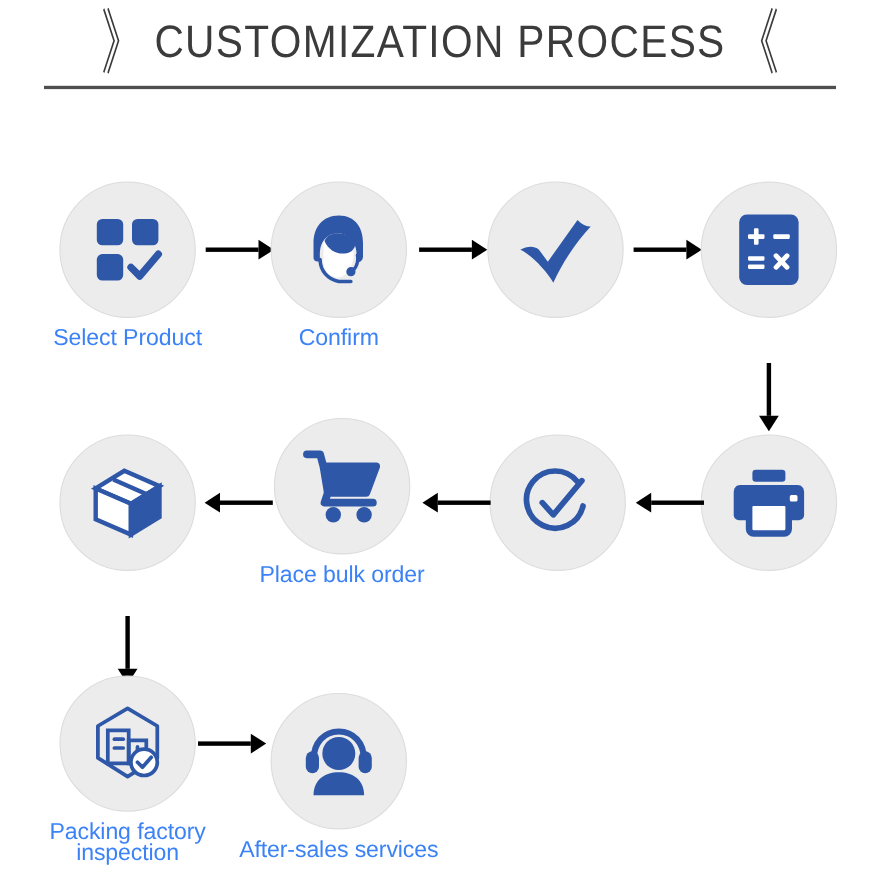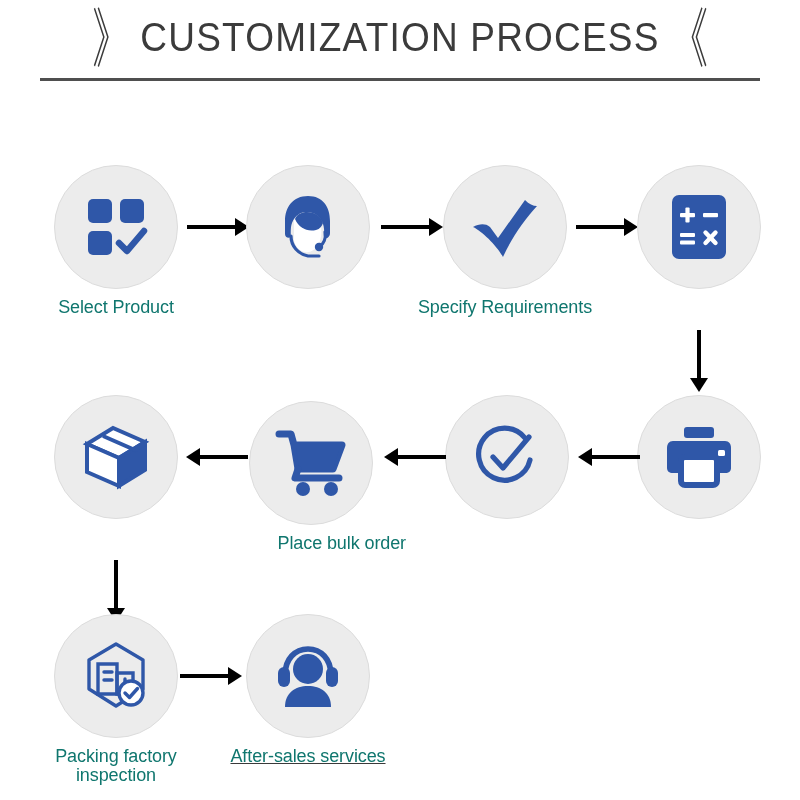--- a/index.html
+++ b/index.html
@@ -75,23 +75,23 @@
     background: #ececec;
     border: 1px solid #dcdcdc;
     margin: 0 auto;
     display: flex;
     align-items: center;
     justify-content: center;
     box-sizing: border-box;
   }
   .node-label {
     margin-top: 9px;
-    font-size: 18px;
+    font-size: 21px;
     line-height: 19px;
-    color: #0f766e;
+    color: #3b82f6;
     font-family: "Liberation Sans", sans-serif;
     white-space: pre-line;
     letter-spacing: -0.1px;
   }
   .node-label.wide { width: 190px; margin-left: -20px; }
 
   
   .arrow-h {
     position: absolute;
     height: 18px;
@@ -172,36 +172,36 @@
       <svg width="74" height="74" viewBox="0 0 74 74">
         <path d="M37 6 C22 6 14 17 14 31 L14 44 C14 47 17 49 20 47 C20 47 19 38 21 33 C24 25 30 22 36 22 C44 22 50 27 52 34 C54 40 53 48 53 48 C56 49 59 47 59 43 L59 31 C59 17 52 6 37 6 Z" fill="#2f57a8"></path>
         <path d="M23 30 C26 25 31 22 37 23 C44 24 49 30 50 37 C51 43 50 50 47 55 C44 60 39 63 34 62 C28 61 24 56 23 50 Z" fill="#ffffff"></path>
         <path d="M24 29 C28 38 36 42 45 40 C49 39 51 36 52 33 C50 26 44 22 36 22 C31 22 26 24 24 29 Z" fill="#2f57a8"></path>
         <path d="M20 46 C20 56 27 64 37 66 L48 66" fill="none" stroke="#2f57a8" stroke-width="3.2" stroke-linecap="round"></path>
         <circle cx="48" cy="57" r="4.2" fill="#2f57a8"></circle>
         <path d="M48 57 C53 54 55 48 54 42" fill="none" stroke="#2f57a8" stroke-width="3.2" stroke-linecap="round"></path>
       </svg>
     </span>
   </div>
+  <div class="node-label">Confirm</div>
 </div>
 
 <div class="arrow-h" style="left:381px; top:218px; width:62px;">
   <div class="shaft"></div>
   <div class="head-r"></div>
 </div>
 
 <div class="node" style="left:430px; top:165px;">
   <div class="circle">
     <span>
       <svg width="76" height="76" viewBox="0 0 76 76">
         <path d="M6 38 C12 35 18 34 23 38 L31 49 L58 11 C62 15 66 17 70 17 C58 30 45 48 36 68 C30 57 15 42 6 38 Z" fill="#2f57a8"></path>
       </svg>
     </span>
   </div>
-  <div class="node-label wide">Specify Requirements</div>
 </div>
 
 <div class="arrow-h" style="left:576px; top:218px; width:62px;">
   <div class="shaft"></div>
   <div class="head-r"></div>
 </div>
 
 <div class="node" style="left:624px; top:165px;">
   <div class="circle">
     <span>
@@ -255,21 +255,21 @@
       </svg>
     </span>
   </div>
 </div>
 
 <div class="arrow-h" style="left:384px; top:448px; width:62px;">
   <div class="head-l"></div>
   <div class="shaft"></div>
 </div>
 
-<div class="node" style="left:236px; top:401px;text-align:right;">
+<div class="node" style="left:236px; top:380px;">
   <div class="circle">
     <span>
       <svg width="74" height="70" viewBox="0 0 74 70">
         <path d="M5 6 H17 L20 17 H68 L59 41 H24 L20 17" fill="none" stroke="#2f57a8" stroke-width="7" stroke-linejoin="round" stroke-linecap="round"></path>
         <path d="M22 20 H66 L59 40 H25 Z" fill="#2f57a8"></path>
         <path d="M24 41 L21 50 H65" fill="none" stroke="#2f57a8" stroke-width="7" stroke-linecap="round" stroke-linejoin="round"></path>
         <circle cx="29" cy="61" r="7" fill="#2f57a8"></circle>
         <circle cx="57" cy="61" r="7" fill="#2f57a8"></circle>
       </svg>
     </span>
@@ -317,21 +317,21 @@
   </div>
   <div class="node-label wide">Packing factory
 inspection</div>
 </div>
 
 <div class="arrow-h" style="left:180px; top:667px; width:62px;">
   <div class="shaft"></div>
   <div class="head-r"></div>
 </div>
 
-<div class="node" style="left:233px; top:614px;text-decoration:underline;">
+<div class="node" style="left:233px; top:630px;">
   <div class="circle">
     <span>
       <svg width="72" height="70" viewBox="0 0 72 70">
         <path d="M13 34 C13 18 23 8 36 8 C49 8 59 18 59 34" fill="none" stroke="#2f57a8" stroke-width="5.6" stroke-linecap="round"></path>
         <rect x="6" y="26" width="12" height="20" rx="6" fill="#2f57a8"></rect>
         <rect x="54" y="26" width="12" height="20" rx="6" fill="#2f57a8"></rect>
         <circle cx="36" cy="28" r="15" fill="#2f57a8"></circle>
         <path d="M13 66 C13 52 23 45 36 45 C49 45 59 52 59 66 Z" fill="#2f57a8"></path>
       </svg>
     </span>

